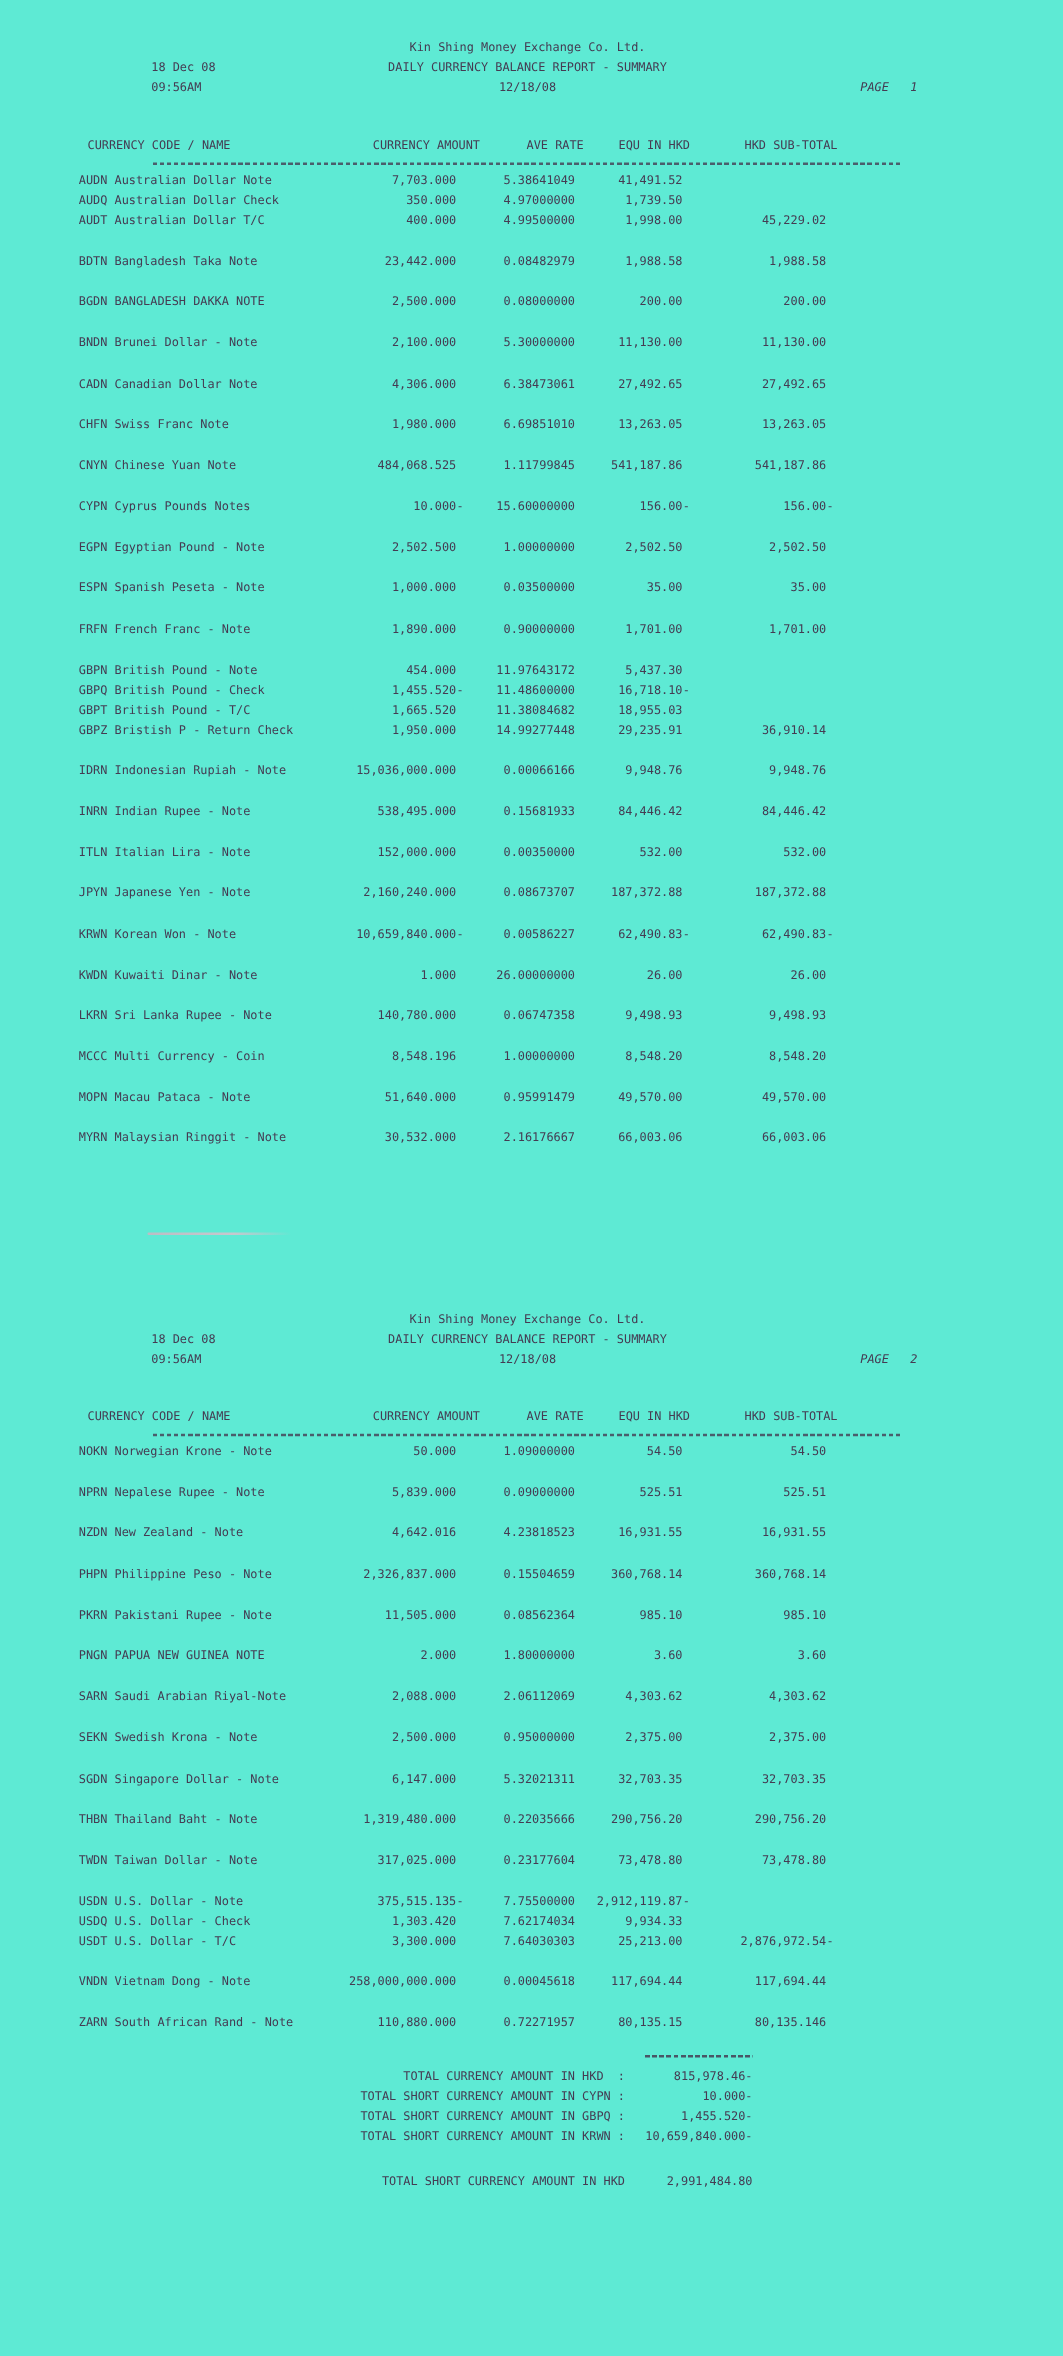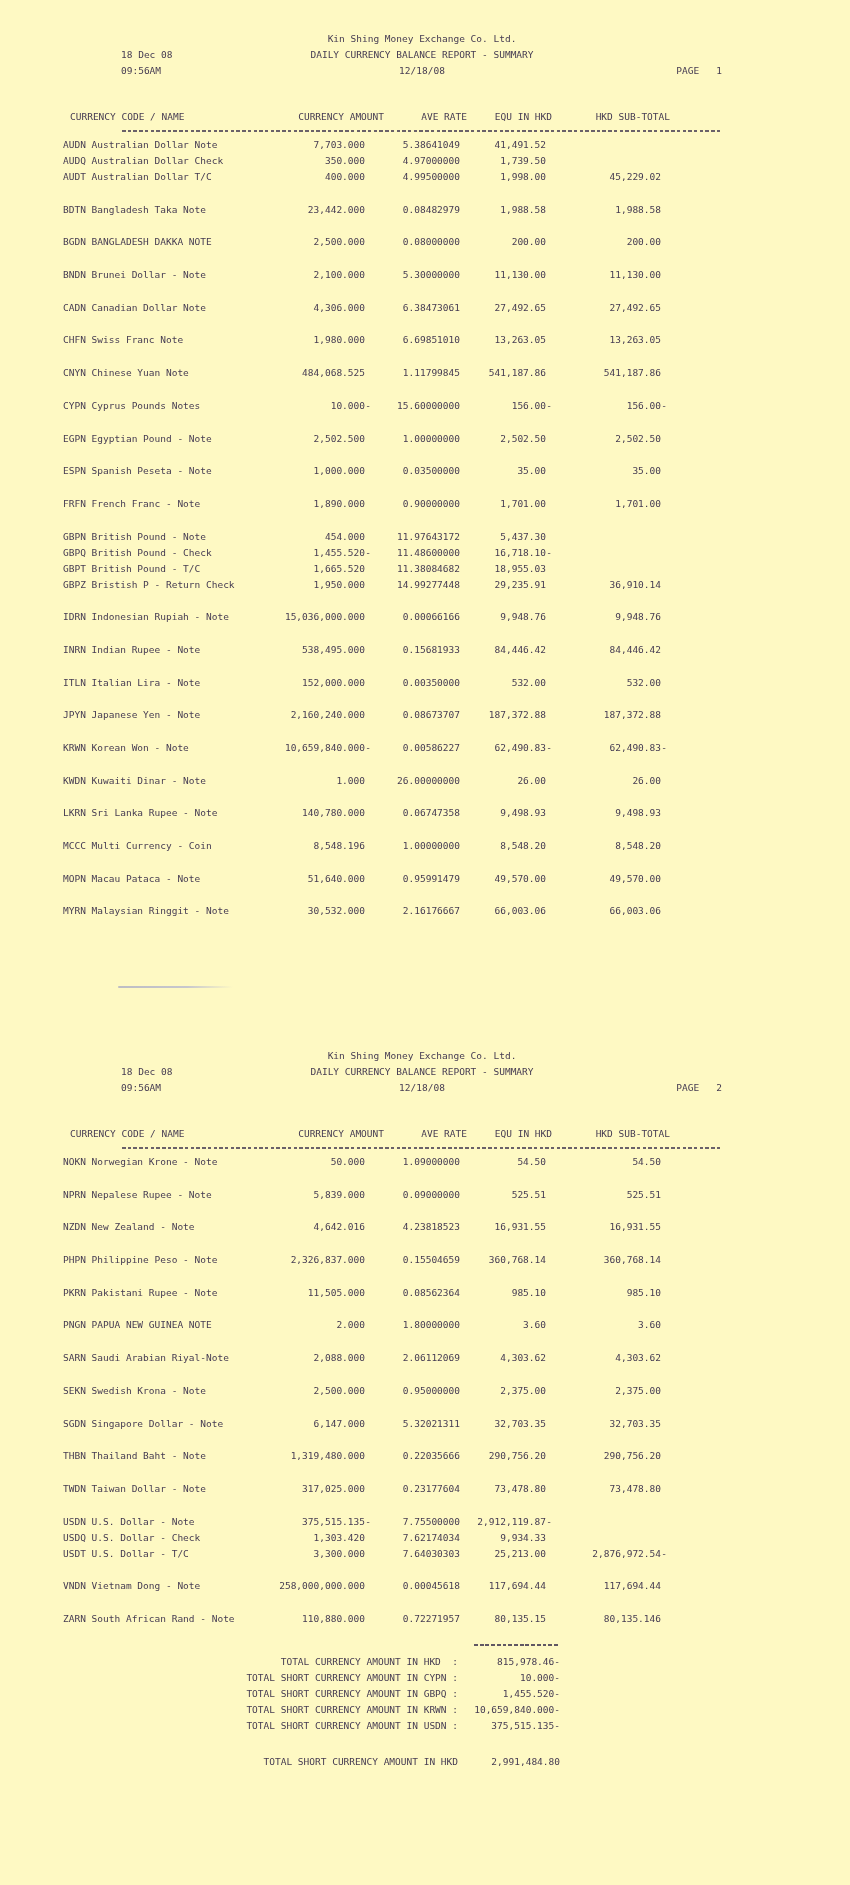--- a/index.html
+++ b/index.html
@@ -1,32 +1,32 @@
 <!DOCTYPE html>
 <html><head>
 <meta charset="utf-8">
 <style>
   html,body{margin:0;padding:0;background:#ffffff;}
   .paper{
     position:relative;
     width:850px;height:1885px;
-    background:#fef9c3;
+    background:#5eead4;
     font-family:"DejaVu Sans Mono","Liberation Mono",monospace;
     font-size:9.5px;
     line-height:16px;
     color:#453b52;
     overflow:hidden;
   }
   .page{position:absolute;left:0;width:850px;}
   #page1{top:0;padding-top:31px;}
   #page2{top:1009px;padding-top:39px;}
   .hline{position:relative;height:16px;}
   .center-text{position:absolute;left:122px;right:128px;text-align:center;white-space:pre;}
   .left-text{position:absolute;left:121px;white-space:pre;text-align:right;}
-  .right-text{position:absolute;right:128px;white-space:pre;}
+  .right-text{position:absolute;right:116px;white-space:pre;font-style:italic;}
   .colhead{display:flex;padding-left:70px;margin-top:30px;height:16px;}
   .h-name{width:196px;}
   .h-amt{width:118px;text-align:right;}
   .h-rate{width:83px;text-align:right;}
   .h-equ{width:85px;text-align:right;}
   .h-sub{width:118px;text-align:right;}
   .dashline{
     margin-left:122px;margin-top:5px;margin-bottom:5px;
     width:600px;height:2px;
     background:repeating-linear-gradient(to right, rgba(69,59,82,.8) 0 3.5px, transparent 3.5px 5.72px);
@@ -35,21 +35,21 @@
   .group{margin-bottom:16.7px;}
   .row{display:flex;height:16px;}
   .cell{white-space:pre;}
   .c-name{width:196px;}
   .c-amt{width:106px;}
   .c-rate{width:95px;}
   .c-equ{width:86px;}
   .c-sub{width:115px;}
   .num{position:relative;text-align:right;}
   .sign{position:absolute;right:-6px;top:0;}
-  .totals{padding-left:70px;margin-top:0;}
+  .totals{padding-left:112px;margin-top:0;}
   .tot-dash{
     margin-left:404px;margin-top:3px;margin-bottom:8px;
     width:86px;height:2px;
     background:repeating-linear-gradient(to right, rgba(69,59,82,.85) 0 3.8px, transparent 3.8px 5.72px);
   }
   .tot-row{display:flex;height:16px;}
   .tot-label{width:388px;text-align:right;white-space:pre;}
   .tot-value{width:102px;text-align:right;white-space:pre;}
   .sum-block{margin-top:20px;}
   .artifact{
@@ -513,24 +513,20 @@
   <div class="tot-row">
     <div class="tot-label">TOTAL SHORT CURRENCY AMOUNT IN GBPQ :</div>
     <div class="tot-value">1,455.520-</div>
   </div>
 
   <div class="tot-row">
     <div class="tot-label">TOTAL SHORT CURRENCY AMOUNT IN KRWN :</div>
     <div class="tot-value">10,659,840.000-</div>
   </div>
 
-  <div class="tot-row">
-    <div class="tot-label">TOTAL SHORT CURRENCY AMOUNT IN USDN :</div>
-    <div class="tot-value">375,515.135-</div>
-  </div>
 </div>
       <div id="sum-lines" class="sum-block">
 
   <div class="tot-row">
     <div class="tot-label">TOTAL SHORT CURRENCY AMOUNT IN HKD</div>
     <div class="tot-value">2,991,484.80</div>
   </div>
 </div>
     </div>
   </section>

